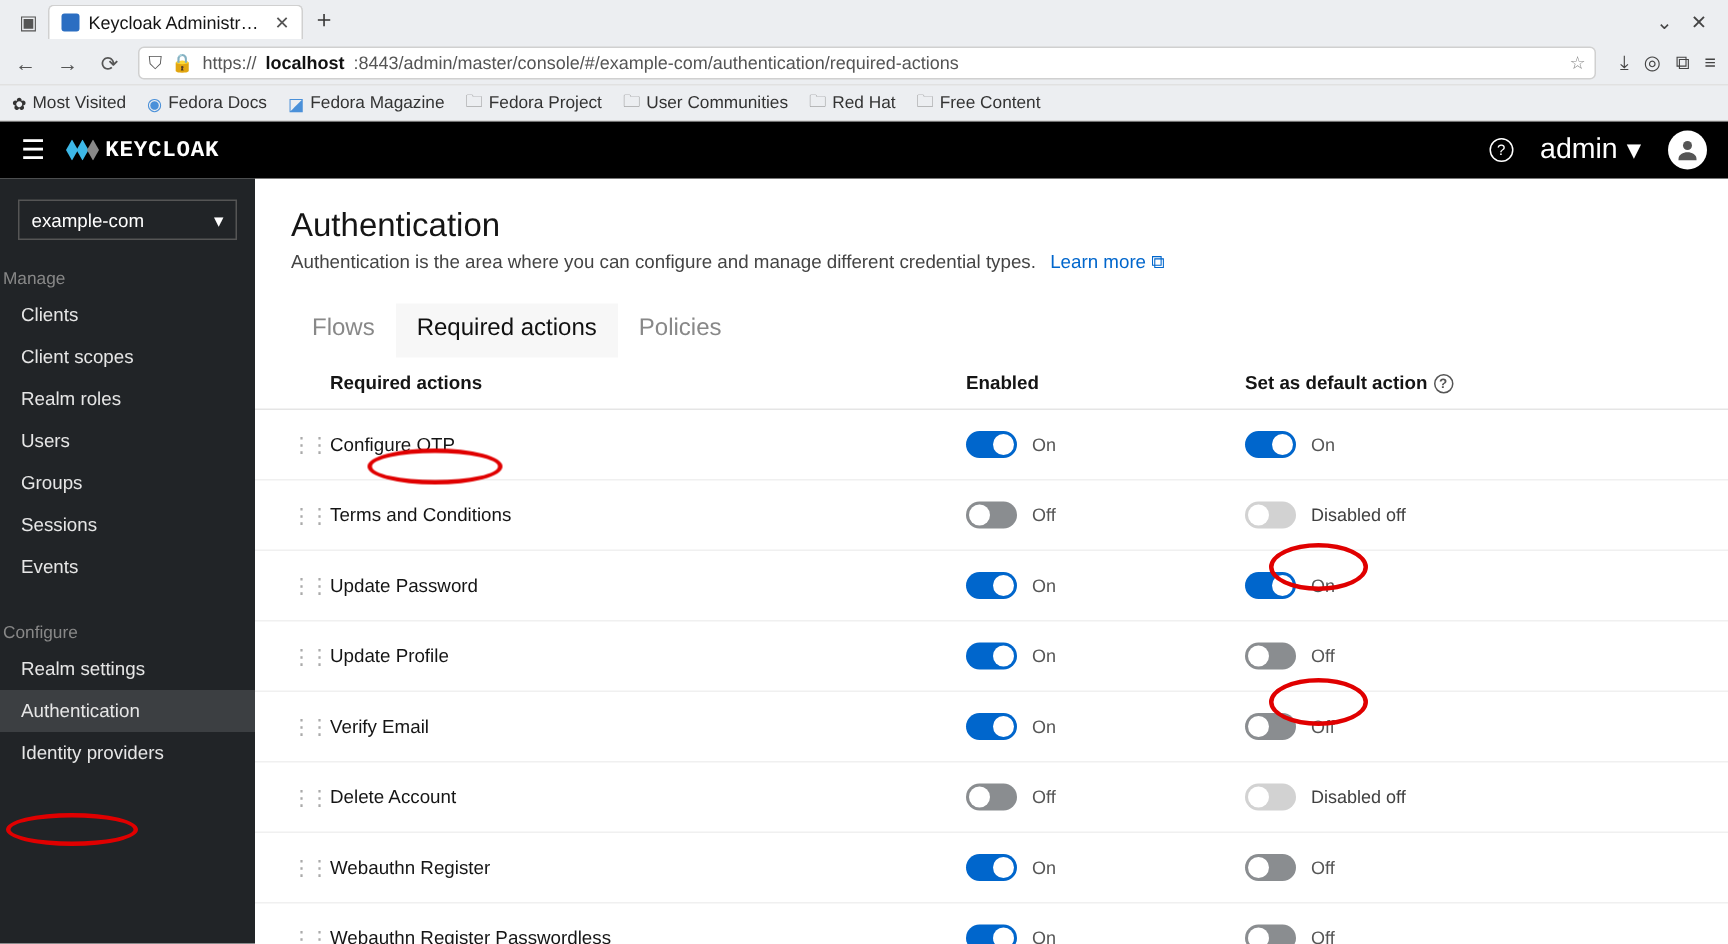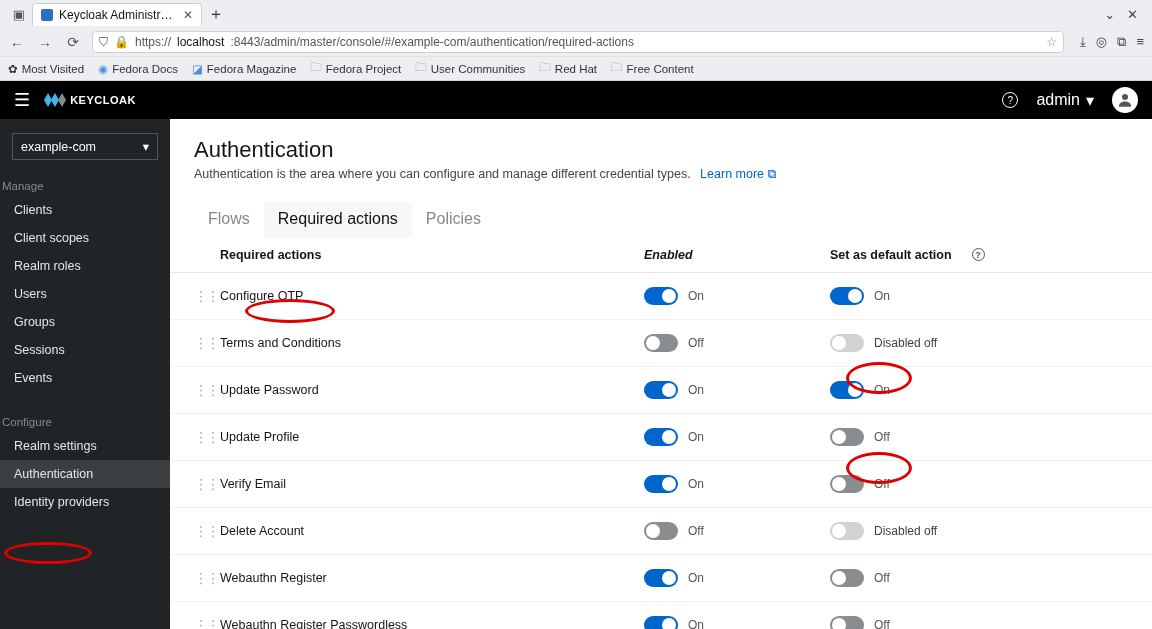--- a/index.html
+++ b/index.html
@@ -11,36 +11,36 @@
   .win-icon { width:18px; height:18px; margin:0 4px; color:#555; display:flex;align-items:center;justify-content:center; }
   .tab { display:flex; align-items:center; gap:6px; background:#fff; border:1px solid #d0d0d0; border-bottom:none; border-radius:4px 4px 0 0; padding:4px 8px; font-size:12px; max-width:170px; }
   .tab .favicon { width:12px; height:12px; background:#2b6ec2; border-radius:2px; }
   .tab .title { white-space:nowrap; overflow:hidden; text-overflow:ellipsis; flex:1; }
   .tab .x { color:#555; font-size:12px; }
   .new-tab { margin-left:6px; color:#333; font-size:16px; line-height:1; }
   .ts-right { margin-left:auto; display:flex; gap:12px; color:#444; padding-right:8px;}
   .addr-row { display:flex; align-items:center; height:28px; gap:10px; padding:0 8px; }
   .nav-btn { color:#555; font-size:14px; width:18px; text-align:center; }
   .urlbar { flex:1; display:flex; align-items:center; background:#fff; border:1px solid #d0d0d0; border-radius:4px; height:22px; padding:0 6px; gap:6px; font-size:12px; color:#555;}
-  .urlbar .host { color:#111; }
+  .urlbar .host { color:#111;font-weight:bold; }
   .urlbar .star { margin-left:auto; color:#888;}
   .addr-right { display:flex; gap:10px; color:#444; padding-left:6px;}
   .bm-bar { display:flex; align-items:center; gap:14px; height:24px; padding:0 8px; font-size:11.5px; color:#333; border-top:1px solid #e1e1e1; background:#eceef1;}
   .bm-bar .bm { display:flex; align-items:center; gap:4px; }
   .bm-bar .folder { color:#888; }
 
   
   .app-bar { background:#000; color:#fff; height:38px; display:flex; align-items:center; padding:0 14px; gap:14px; }
   .hamburger { font-size:18px; }
-  .logo { display:flex; align-items:center; gap:4px; font-weight:bold; letter-spacing:0.5px; font-size:11px;}
+  .logo { display:flex; align-items:center; gap:4px; font-weight:bold; letter-spacing:0.5px; font-size:15px;font-family:Liberation Mono, monospace;}
   .logo-mark { width:22px; height:14px; position:relative; }
   .logo-mark svg { display:block; }
   .app-bar-right { margin-left:auto; display:flex; align-items:center; gap:18px; }
   .q-icon { width:16px;height:16px;border:1.5px solid #fff;border-radius:50%;display:flex;align-items:center;justify-content:center;font-size:10px;}
-  .user-drop { display:flex; align-items:center; gap:6px; font-size:16px;}
+  .user-drop { display:flex; align-items:center; gap:6px; font-size:19px;}
   .avatar { width:26px;height:26px;border-radius:50%;background:#fff;display:flex;align-items:center;justify-content:center;}
   .avatar svg { fill:#555; }
 
   
   .app-body { display:flex; height:calc(629px - 28px - 28px - 24px - 38px); }
   .sidebar { width:170px; background:#212427; color:#d0d0d0; padding:14px 0; font-size:12.5px; overflow-y:auto;}
   .realm-select { margin:0 12px 14px; border:1px solid #555; padding:5px 8px; display:flex; justify-content:space-between; align-items:center; color:#fff; font-size:12.5px;}
   .side-group { padding:6px 2px 4px; color:#888; font-size:11.5px; }
   .side-item { padding:7px 14px; cursor:pointer; color:#e6e6e6; position:relative;}
   .side-item.active { background:#3c3f42; }
@@ -56,22 +56,22 @@
   .page-desc a { color:#0066cc; text-decoration:none; margin-left:6px;}
   .ext-icon { display:inline-block; vertical-align:middle;}
 
   .tabs { display:flex; gap:0; padding:10px 24px 0; position:relative;}
   .tab-btn { padding:8px 14px; font-size:16px; color:#888; border-bottom:2px solid transparent; position:relative;}
   .tab-btn.active { color:#111; background:#f7f7f7;}
 
   .table { width:100%; }
   .thead { display:flex; padding:10px 24px; font-size:12.5px; font-weight:600; border-bottom:1px solid #e5e5e5;}
   .col-name { flex:0 0 450px; padding-left:26px;}
-  .col-en { flex:0 0 186px;font-style:italic; }
-  .col-def { flex:1; display:flex; gap:20px;}
+  .col-en { flex:0 0 186px; }
+  .col-def { flex:1; display:flex; align-items:center; gap:4px;}
   .help-q { width:13px;height:13px;border:1px solid #555;border-radius:50%;display:inline-flex;align-items:center;justify-content:center;font-size:9px;color:#555;}
 
   .row { display:flex; align-items:center; padding:14px 24px; border-bottom:1px solid #f0f0f0; font-size:12.5px; position:relative;}
   .drag { color:#aaa; font-size:14px; width:20px; letter-spacing:-2px;}
   .rname { flex:0 0 430px; padding-left:6px;}
   .rtoggle { flex:0 0 186px; display:flex; align-items:center; gap:10px;}
   .rdefault { flex:1; display:flex; align-items:center; gap:10px;}
 
   .toggle { width:34px; height:18px; border-radius:10px; position:relative; }
   .toggle .knob { position:absolute; width:14px; height:14px; background:#fff; border-radius:50%; top:2px; }

